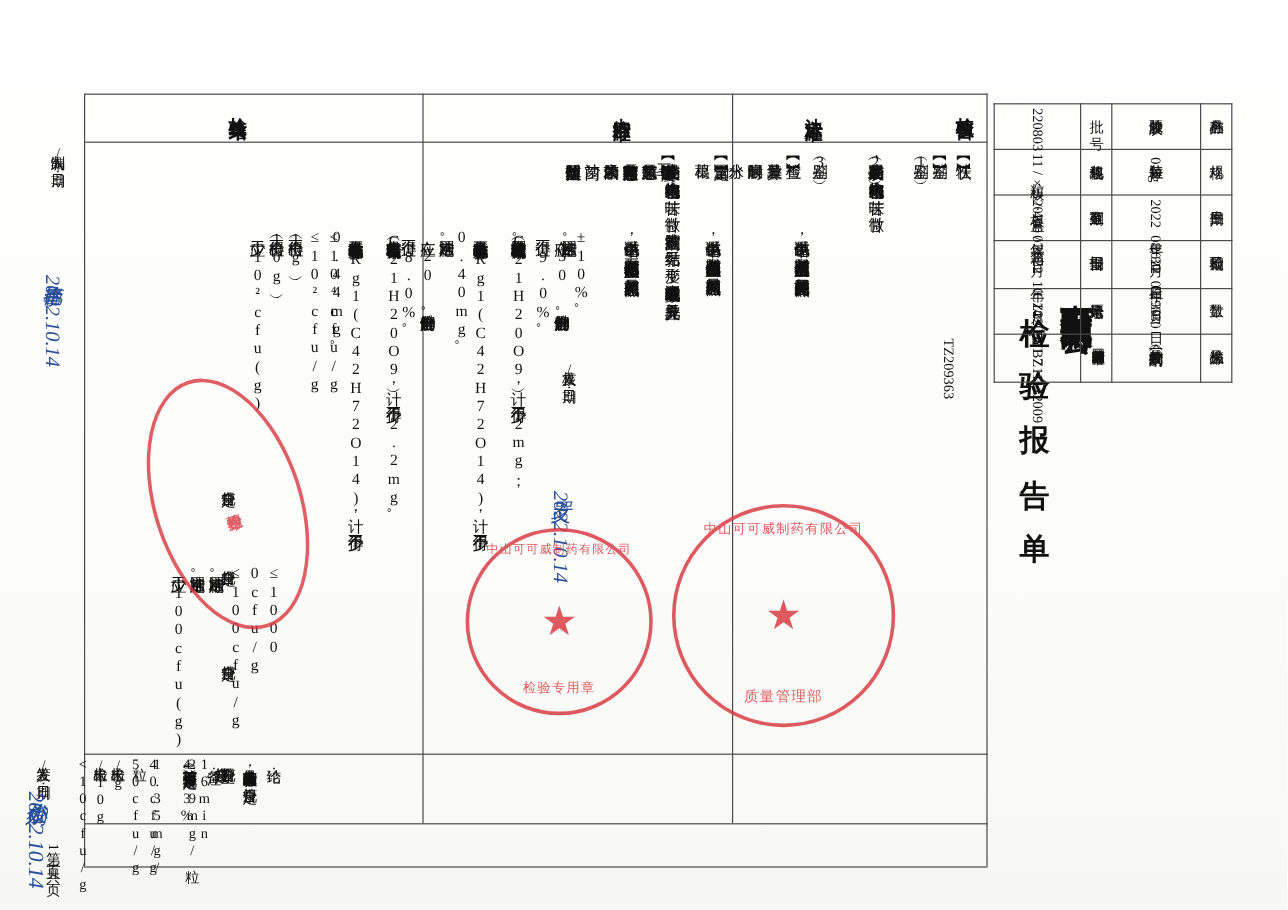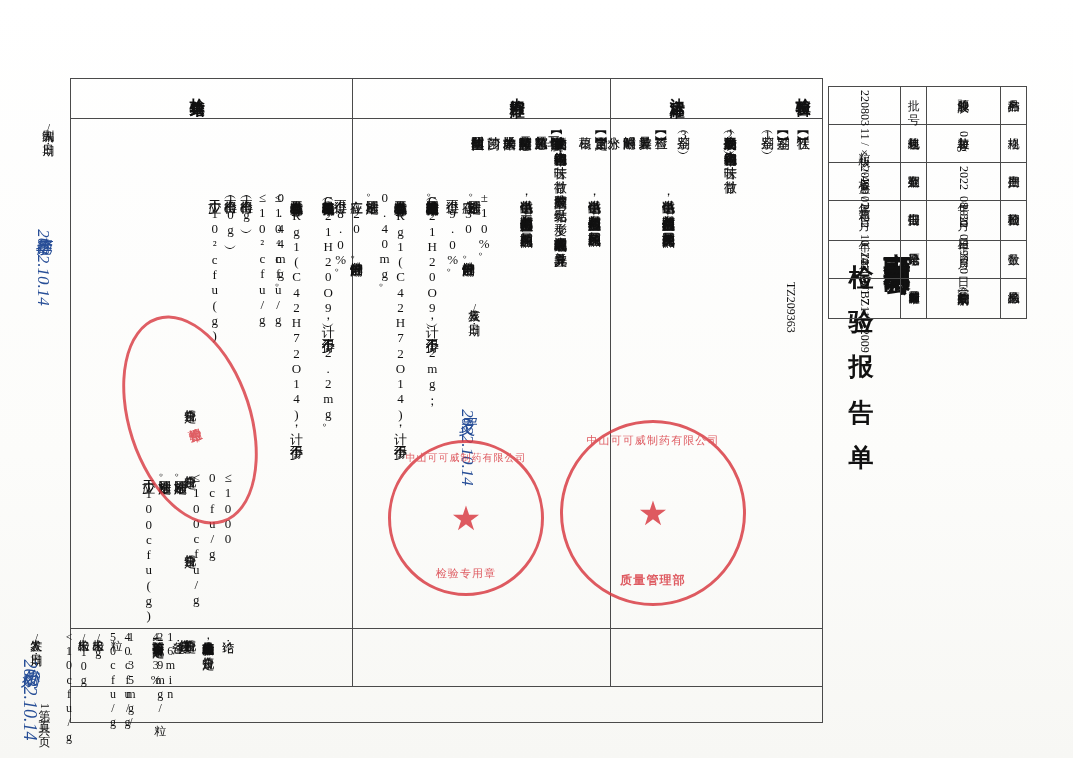--- a/index.html
+++ b/index.html
@@ -431,21 +431,21 @@
     <span class="vnum">刘小俊 2022.10.14</span>
   </div>
 
   <div class="cellv" style="left:32px; top:700px; width:24px; height:90px;">
     <span class="vnum" style="font-size:12px;">第 1 页 共 1 页</span>
   </div>
 
   <div class="seal" style="left:560px; top:420px; width:180px; height:180px;">
     <div class="star">★</div>
     <div class="seal-text" style="align-items:flex-start; padding-top:10px;">中山可可威制药有限公司</div>
-    <div class="seal-text" style="align-items:flex-end; padding-bottom:14px; font-size:12px;font-weight:bold;">质量管理部</div>
+    <div class="seal-text" style="align-items:flex-end; padding-bottom:14px; font-size:12px;">质量管理部</div>
   </div>
 
   <div class="seal" style="left:388px; top:440px; width:150px; height:150px; border-width:3px;">
     <div class="star">★</div>
     <div class="seal-text" style="align-items:flex-start; padding-top:8px; font-size:10px;">中山可可威制药有限公司</div>
     <div class="seal-text" style="align-items:flex-end; padding-bottom:12px; font-size:11px;">检验专用章</div>
   </div>
 
   <div class="seal-oval" style="left:128px; top:312px; width:118px; height:210px;">
     <div style="position:absolute; inset:0; display:flex; align-items:center; justify-content:center;">

